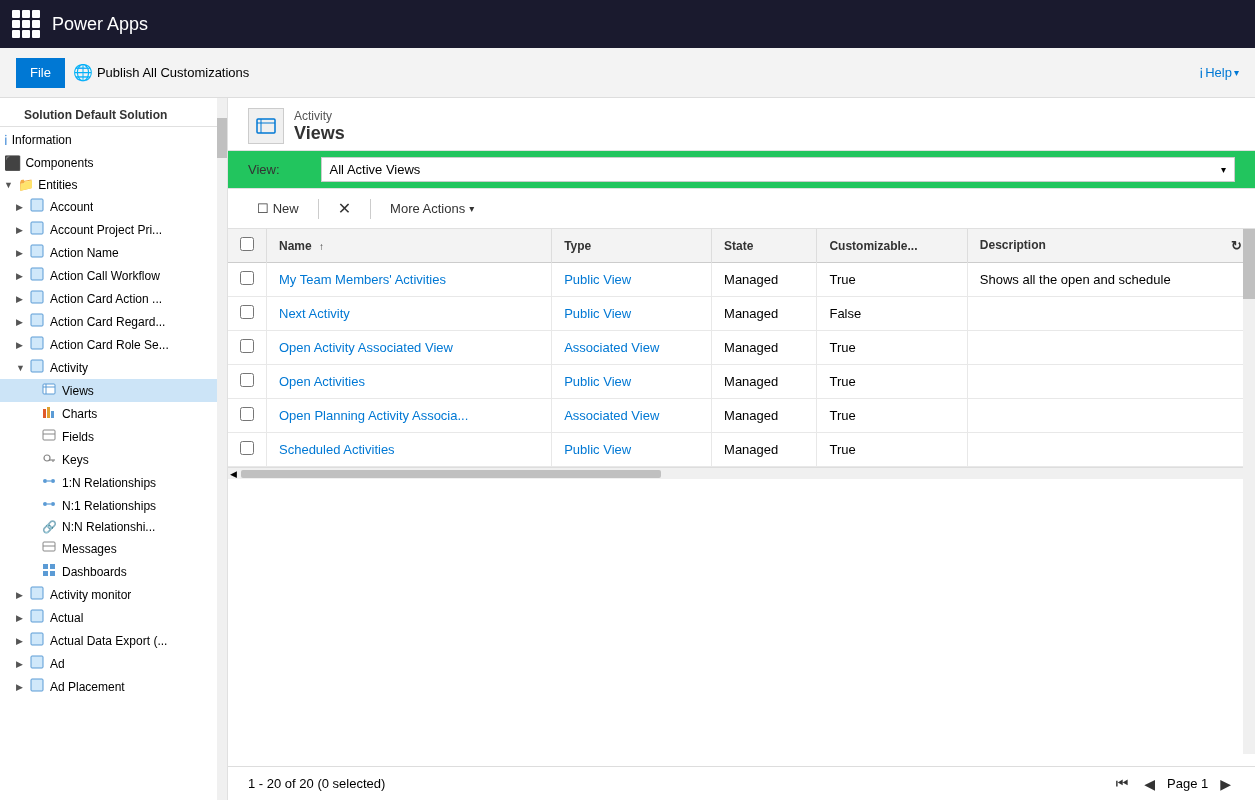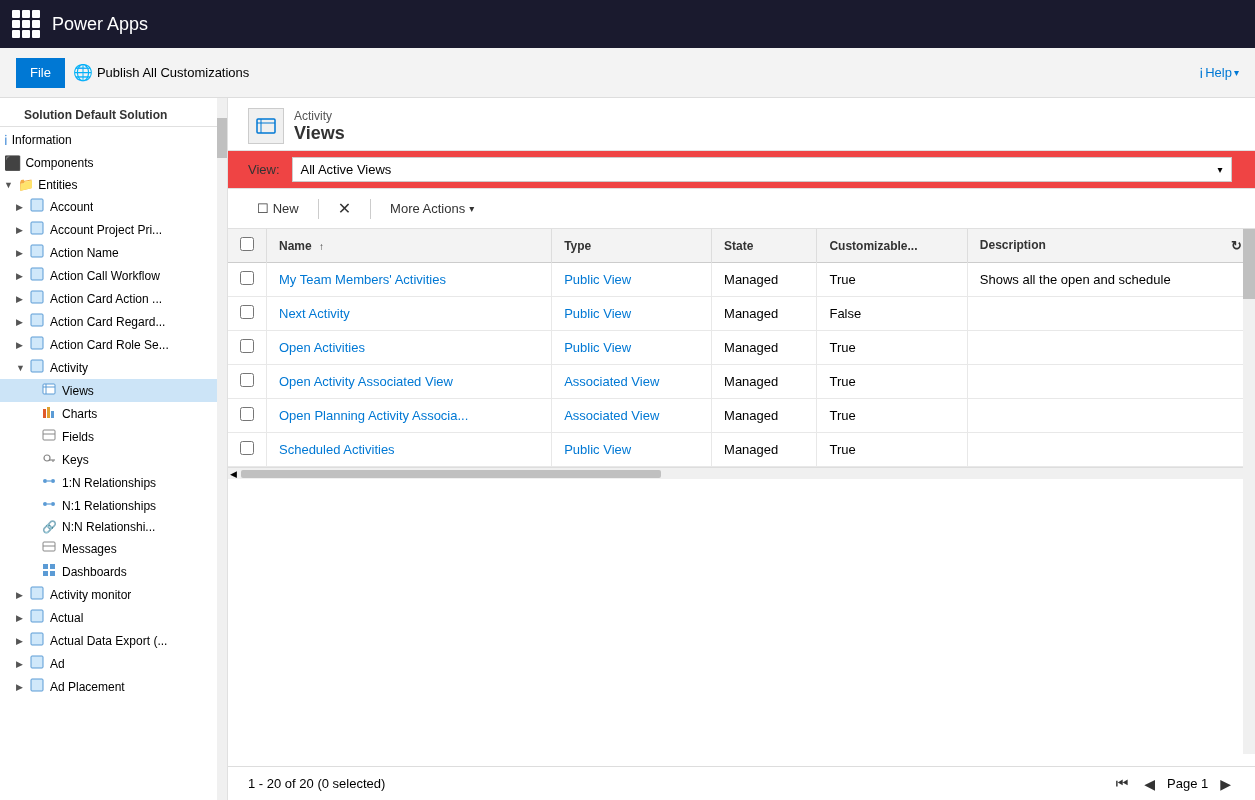--- a/index.html
+++ b/index.html
@@ -141,33 +141,33 @@
       font-size: 18px;
     }
     .entity-info { display: flex; flex-direction: column; }
     .entity-parent { font-size: 12px; color: #555; }
     .entity-title { font-size: 18px; font-weight: 600; color: #333; }
 
     
     .toolbar {
       padding: 6px 20px;
       border-bottom: 1px solid #e0e0e0;
-      display: flex; align-items: center; gap: 8px;
-      background: #ef4444;
+      display: flex; align-items: center; gap: 21px;
+      background: #22c55e;
     }
     .view-label { font-size: 13px; color: #333; margin-right: 4px; }
     .view-select {
       flex: 1;
       max-width: 940px;
       border: 1px solid #ccc;
       padding: 4px 8px;
       font-size: 13px;
       background: #fff;
       cursor: pointer;
-      display: flex; align-items: center; justify-content: space-between;
+      display: flex; align-items: center; justify-content: space-between; margin-left: 16px;
     }
     .view-select-text { flex: 1; }
     .view-select-arrow { font-size: 10px; }
 
     
     .action-bar {
       padding: 6px 20px;
       border-bottom: 1px solid #e0e0e0;
       display: flex; align-items: center; gap: 8px;
       background: #fff;
@@ -549,30 +549,30 @@
             <tr>
               <td class="checkbox-cell"><input type="checkbox" class="row-checkbox" style=""></td>
               <td class="name-cell">Next Activity</td>
               <td class="type-cell">Public View</td>
               <td>Managed</td>
               <td>False</td>
               <td></td>
             </tr>
             <tr>
               <td class="checkbox-cell"><input type="checkbox" class="row-checkbox" style=""></td>
-              <td class="name-cell">Open Activities</td>
-              <td class="type-cell">Public View</td>
+              <td class="name-cell">Open Activity Associated View</td>
+              <td class="type-cell">Associated View</td>
               <td>Managed</td>
               <td>True</td>
               <td></td>
             </tr>
             <tr>
               <td class="checkbox-cell"><input type="checkbox" class="row-checkbox" style=""></td>
-              <td class="name-cell">Open Activity Associated View</td>
-              <td class="type-cell">Associated View</td>
+              <td class="name-cell">Open Activities</td>
+              <td class="type-cell">Public View</td>
               <td>Managed</td>
               <td>True</td>
               <td></td>
             </tr>
             <tr>
               <td class="checkbox-cell"><input type="checkbox" class="row-checkbox" style=""></td>
               <td class="name-cell">Open Planning Activity Associa...</td>
               <td class="type-cell">Associated View</td>
               <td>Managed</td>
               <td>True</td>

